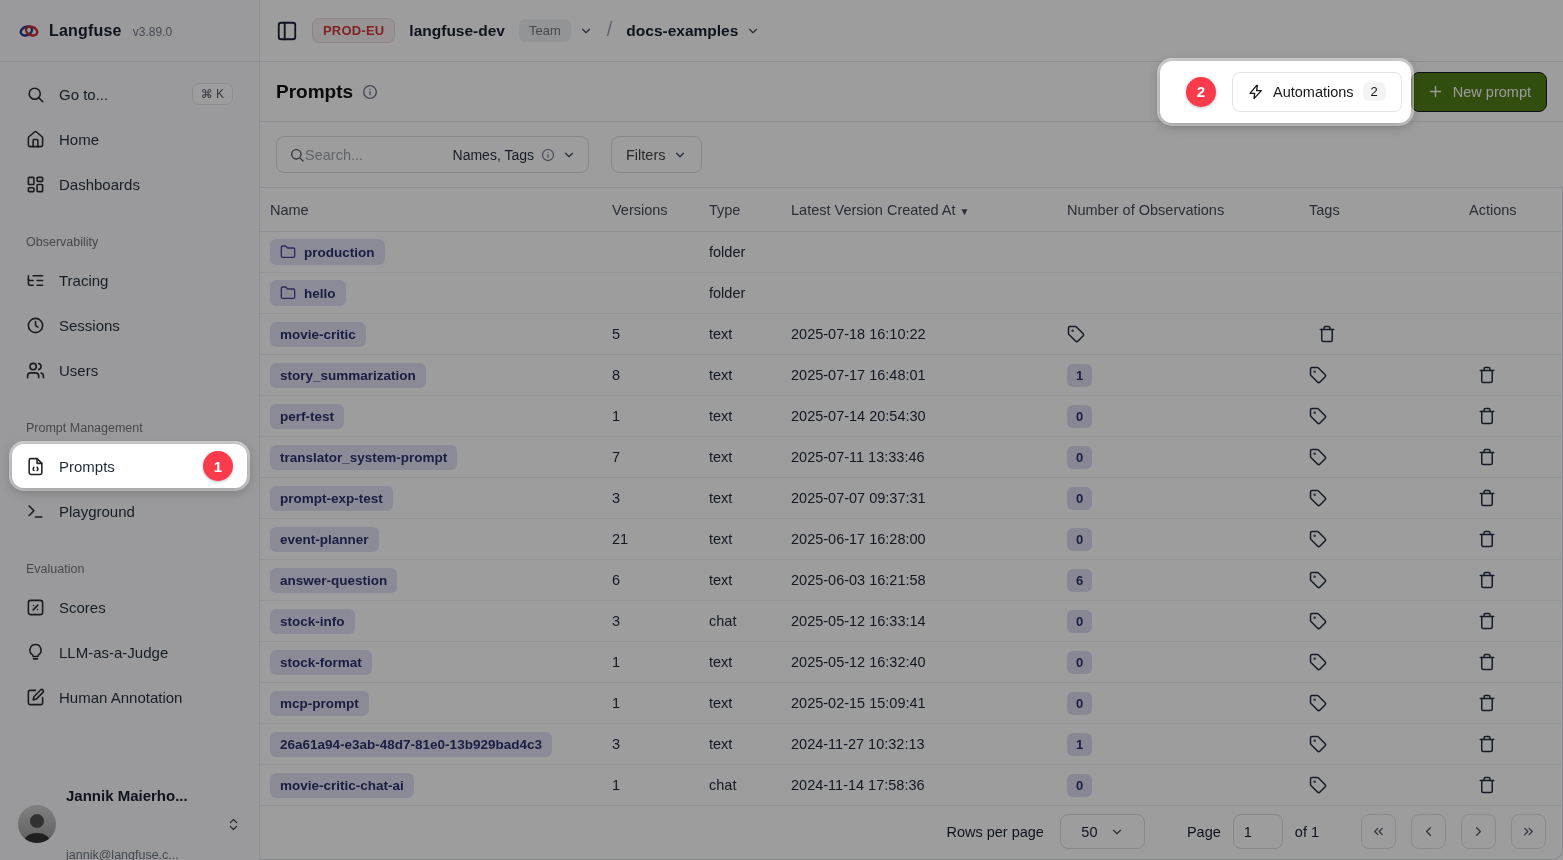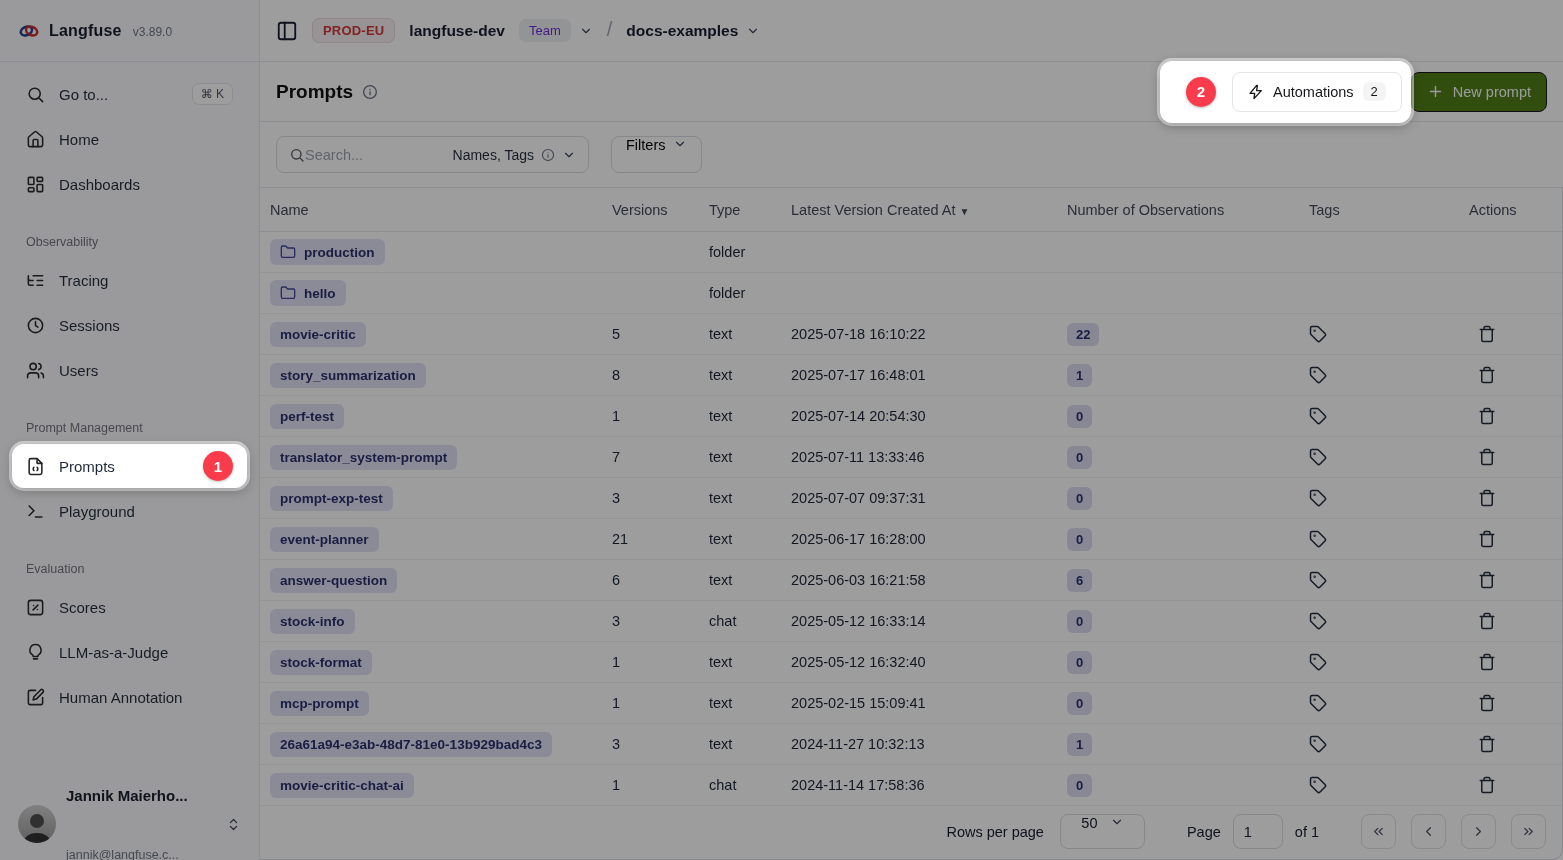--- a/index.html
+++ b/index.html
@@ -30,21 +30,21 @@
   .user-name { font-size:15px; font-weight:700; color:#111827; white-space:nowrap; }
   .user-email { font-size:12.5px; color:#6b7280; white-space:nowrap;margin-top:44px; }
   .user-chev { color:#374151; flex:none; }
 
   
   .main { flex:1; min-width:0; display:flex; flex-direction:column; background:#fff; }
   .topbar { height:62px; display:flex; align-items:center; gap:14px; padding:12px 16px; border-bottom:1px solid #e5e7eb; }
   .panel-btn { width:22px; height:22px; color:#111827; cursor:pointer; }
   .env-badge { font-size:13px; font-weight:600; color:#d13434; background:#f7eef0; border:1px solid #e9d5d8; border-radius:7px; padding:4px 10px; letter-spacing:.2px; }
   .org-name, .proj-name { font-size:15.5px; font-weight:600; color:#111827; cursor:pointer; }
-  .team-pill { font-size:13px; color:#6d28d9; background:#eef0f2; border-radius:7px; padding:4px 10px; }
+  .team-pill { font-size:13px; color:#737373; background:#eef0f2; border-radius:7px; padding:4px 10px; }
   .chev { color:#374151; }
   .bc-slash { color:#9ca3af; font-size:20px; font-weight:300; transform:translateY(-1px); }
   .dd { display:flex; align-items:center; gap:8px; cursor:pointer; }
 
   .page-header { height:60px; display:flex; align-items:center; padding:0 16px; border-bottom:1px solid #e5e7eb; }
   .page-title { font-size:19px; font-weight:700; color:#0a0a0a; display:flex; align-items:center; gap:9px; }
   .info-ic { width:16px; height:16px; color:#6b7280; cursor:pointer; }
   .header-right { margin-left:auto; display:flex; align-items:center; }
   .callout { display:flex; align-items:center; gap:16px; background:#fff; border-radius:12px; padding:11px 9px 11px 26px; position:relative; z-index:60; box-shadow:0 3px 12px rgba(0,0,0,.28), 0 0 0 3px rgba(255,255,255,.55); }
   .btn { display:inline-flex; align-items:center; gap:9px; height:40px; padding:0 15px; border-radius:8px; font-size:14.5px; font-weight:500; cursor:pointer; border:1px solid transparent; }
@@ -55,39 +55,39 @@
   .btn-dark .bicon { width:17px; height:17px; color:#fafafa; }
 
   .toolbar { display:flex; align-items:center; gap:22px; padding:14px 16px; }
   .search-box { width:313px; height:37px; border:1px solid #d7dade; border-radius:8px; display:flex; align-items:center; padding:0 12px; background:#fff; }
   .search-box .sicon { width:16px; height:16px; color:#52525b; flex:none; }
   .search-box input { border:none; outline:none; font-size:14.5px; color:#111827; width:96px; font-family:inherit; background:transparent; }
   .search-box input::placeholder { color:#9aa1ab; }
   .scope { margin-left:auto; display:flex; align-items:center; gap:7px; cursor:pointer; }
   .scope-label { font-size:14px; font-weight:500; color:#1f2937; white-space:nowrap; }
   .scope .info-ic { width:14px; height:14px; }
-  .filters-btn { height:37px; padding:0 14px; border:1px solid #d7dade; border-radius:8px; background:#fff; display:flex; gap:8px; font-size:14.5px; color:#000000; cursor:pointer; }
+  .filters-btn { height:37px; padding:0 14px; border:1px solid #d7dade; border-radius:8px; background:#fff; display:flex; align-items:center; gap:8px; font-size:14.5px; color:#404040; cursor:pointer; }
 
   
   .table-wrap { flex:1; display:flex; flex-direction:column; border-bottom:1px solid #d9dce0; border-right:1px solid #d9dce0; border-bottom-right-radius:10px; margin-right:0; }
   .grid-cols { display:grid; grid-template-columns:342px 97px 82px 276px 242px 160px 1fr; align-items:center; padding-left:10px; padding-right:16px; }
   .thead { height:45px; border-top:1px solid #e5e7eb; border-bottom:1px solid #e5e7eb; color:#404754; font-size:14.5px; font-weight:500; }
   .th { padding-right:8px; white-space:nowrap; }
   .sort-arrow { font-size:10px; margin-left:4px; color:#404754; }
   .tr { height:41px; border-bottom:1px solid #eef0f2; font-size:14.5px; color:#18212f; }
   .name-badge { display:inline-flex; align-items:center; gap:8px; max-width:330px; background:#e2e2f4; color:#252c66; border-radius:6px; padding:5px 10px; font-size:13.5px; font-weight:700; cursor:pointer; white-space:nowrap; overflow:hidden; }
   .name-badge .ficon { width:16px; height:16px; color:#3c4290; flex:none; }
   .obs-badge { display:inline-block; background:#dcddf0; color:#252c66; border-radius:6px; padding:4px 9px; font-size:13px; font-weight:700; min-width:14px; text-align:center; }
   .cell-icon { width:18px; height:18px; color:#1f2937; cursor:pointer; }
   .td-actions { padding-left:9px; }
 
   
   .tfooter { height:51px; display:flex; align-items:center; justify-content:flex-end; gap:0; padding:0 16px; }
   .foot-label { font-size:14.5px; color:#111827; }
-  .select-box { margin-left:16px; width:85px; height:35px; border:1px solid #d7dade; border-radius:8px; display:flex; align-items:flex-start; justify-content:center; gap:12px; font-size:14.5px; color:#111827; cursor:pointer; background:#fff; }
+  .select-box { margin-left:16px; width:85px; height:35px; border:1px solid #d7dade; border-radius:8px; display:flex; align-items:center; justify-content:center; gap:12px; font-size:14.5px; color:#111827; cursor:pointer; background:#fff; }
   .page-group { display:flex; align-items:center; margin-left:42px; gap:12px; }
   .page-input { width:50px; height:35px; border:1px solid #d7dade; border-radius:8px; padding:0 10px; font-size:14.5px; color:#111827; font-family:inherit; outline:none; background:#fff; }
   .pager { display:flex; align-items:center; gap:15px; margin-left:42px; }
   .pg-btn { width:35px; height:35px; border:1px solid #dcdfe3; border-radius:8px; background:#fff; display:flex; align-items:center; justify-content:center; color:#49505e; cursor:pointer; }
   .pg-btn svg { width:15px; height:15px; }
 
   
   .dim-overlay { position:fixed; inset:0; background:rgba(10,10,12,.40); z-index:40; pointer-events:none; }
 </style>
 </head>
@@ -344,21 +344,20 @@
           <div class="td-actions"></div>
       </div>
 
       <div class="grid-cols tr">
         <div><span class="name-badge">
               <span>movie-critic</span>
             </span></div>
         <div>5</div>
         <div>text</div>
         <div>2025-07-18 16:10:22</div>
-        <div><span class="obs-badge">22</span></div>
         <div>
             <svg class="cell-icon ic" viewBox="0 0 24 24">
               <path d="M12.586 2.586A2 2 0 0 0 11.172 2H4a2 2 0 0 0-2 2v7.172a2 2 0 0 0 .586 1.414l8.704 8.704a2.426 2.426 0 0 0 3.42 0l6.58-6.58a2.426 2.426 0 0 0 0-3.42z"></path>
               <circle cx="7.5" cy="7.5" r=".6"></circle>
             </svg>
           </div>
         <div class="td-actions">
             <svg class="cell-icon ic" viewBox="0 0 24 24">
               <path d="M19 6v14a2 2 0 0 1-2 2H7a2 2 0 0 1-2-2V6"></path>
               <path d="M3 6h18"></path>

